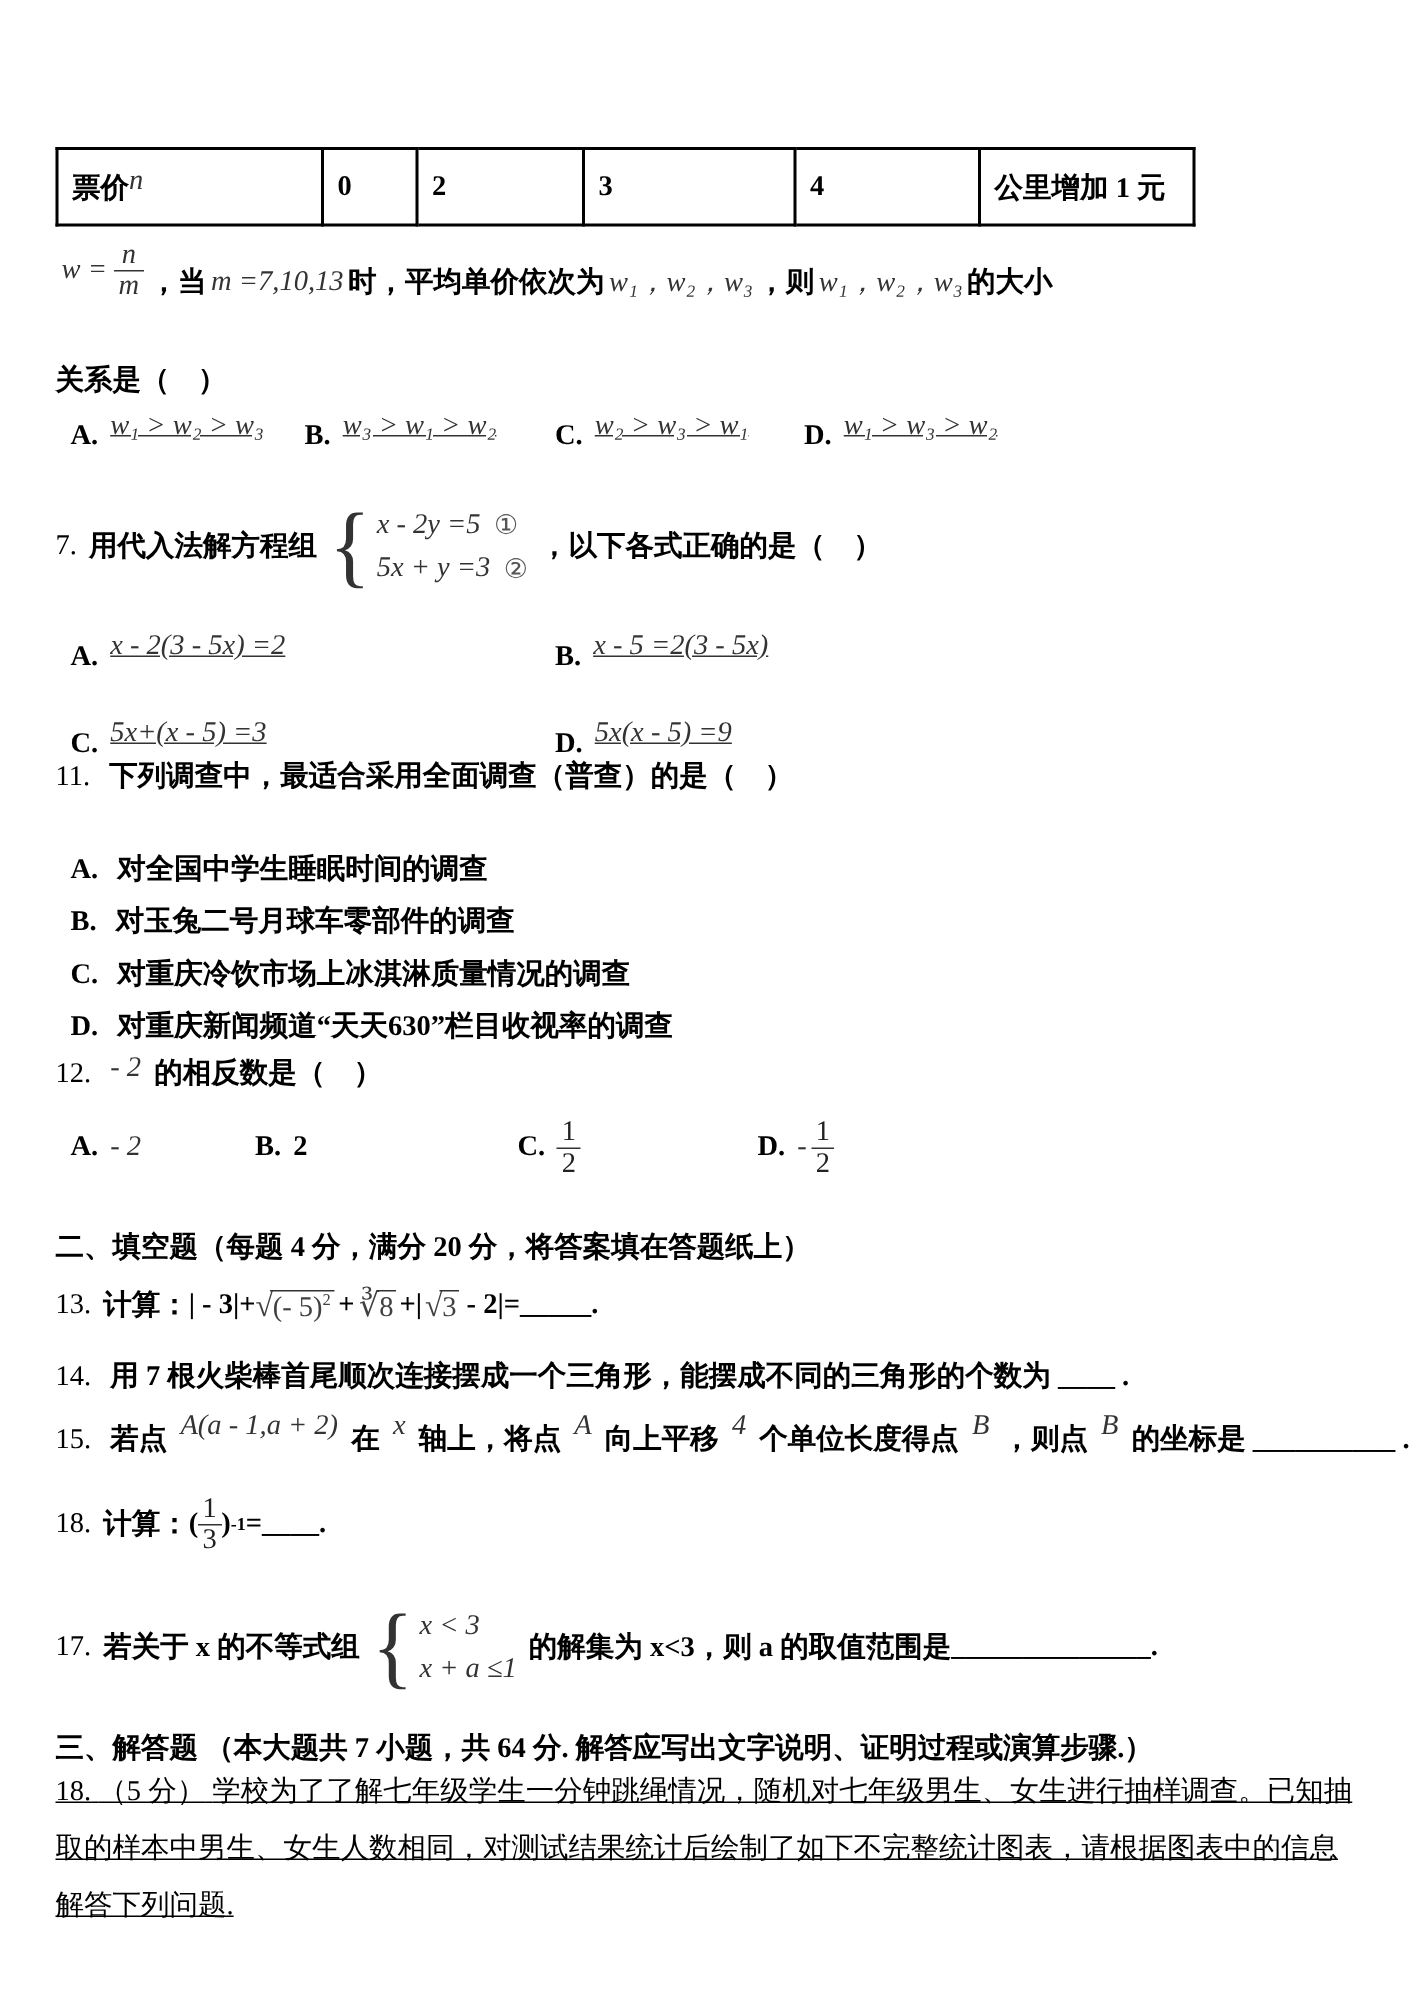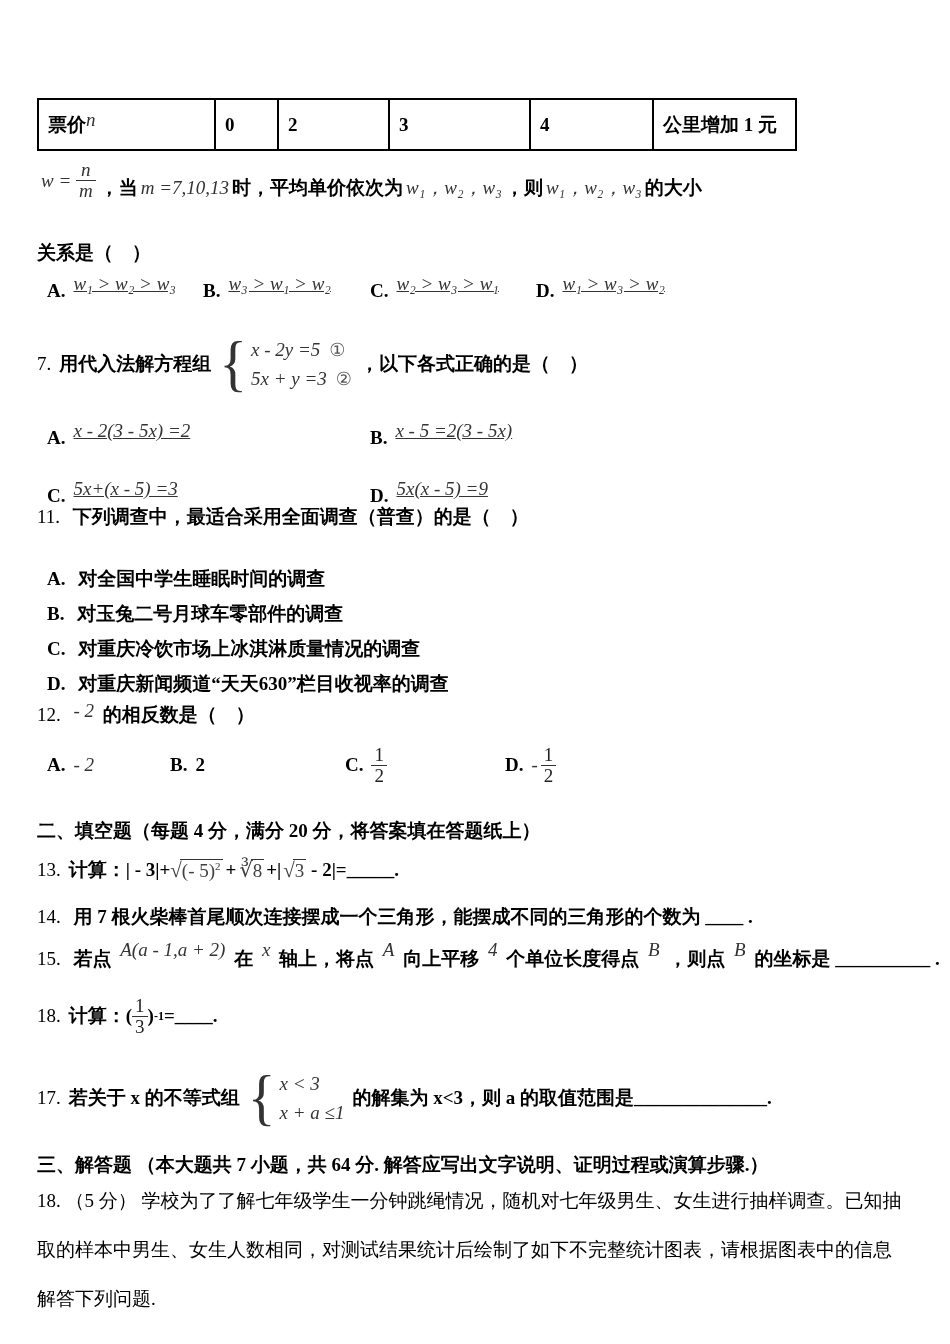--- a/index.html
+++ b/index.html
@@ -53,21 +53,21 @@
   .circ{font-style:normal;color:#555;margin-left:9px;font-size:18px;}
 
   
   .rad{font-style:normal;color:#404040;white-space:nowrap;}
   .radsign{font-size:21px;}
   .radbar{border-top:1.5px solid #333;padding:0 2px;margin-left:-2px;}
   .radbar sup{font-size:11px;}
 
   .blank{font-weight:bold;}
   .sec-title{font-weight:bold;}
-  .q18text{font-weight:normal;line-height:49px;white-space:normal;}
+  .q18text{font-weight:normal;line-height:38px;white-space:normal;text-decoration:underline;}
   sup.inv{font-size:12px;font-weight:bold;vertical-align:6px;}
 </style>
 </head>
 <body>
 
 <div class="page">
 
   <div class="abs" style="top:98px;">
     <table class="fare">
       <tbody>

